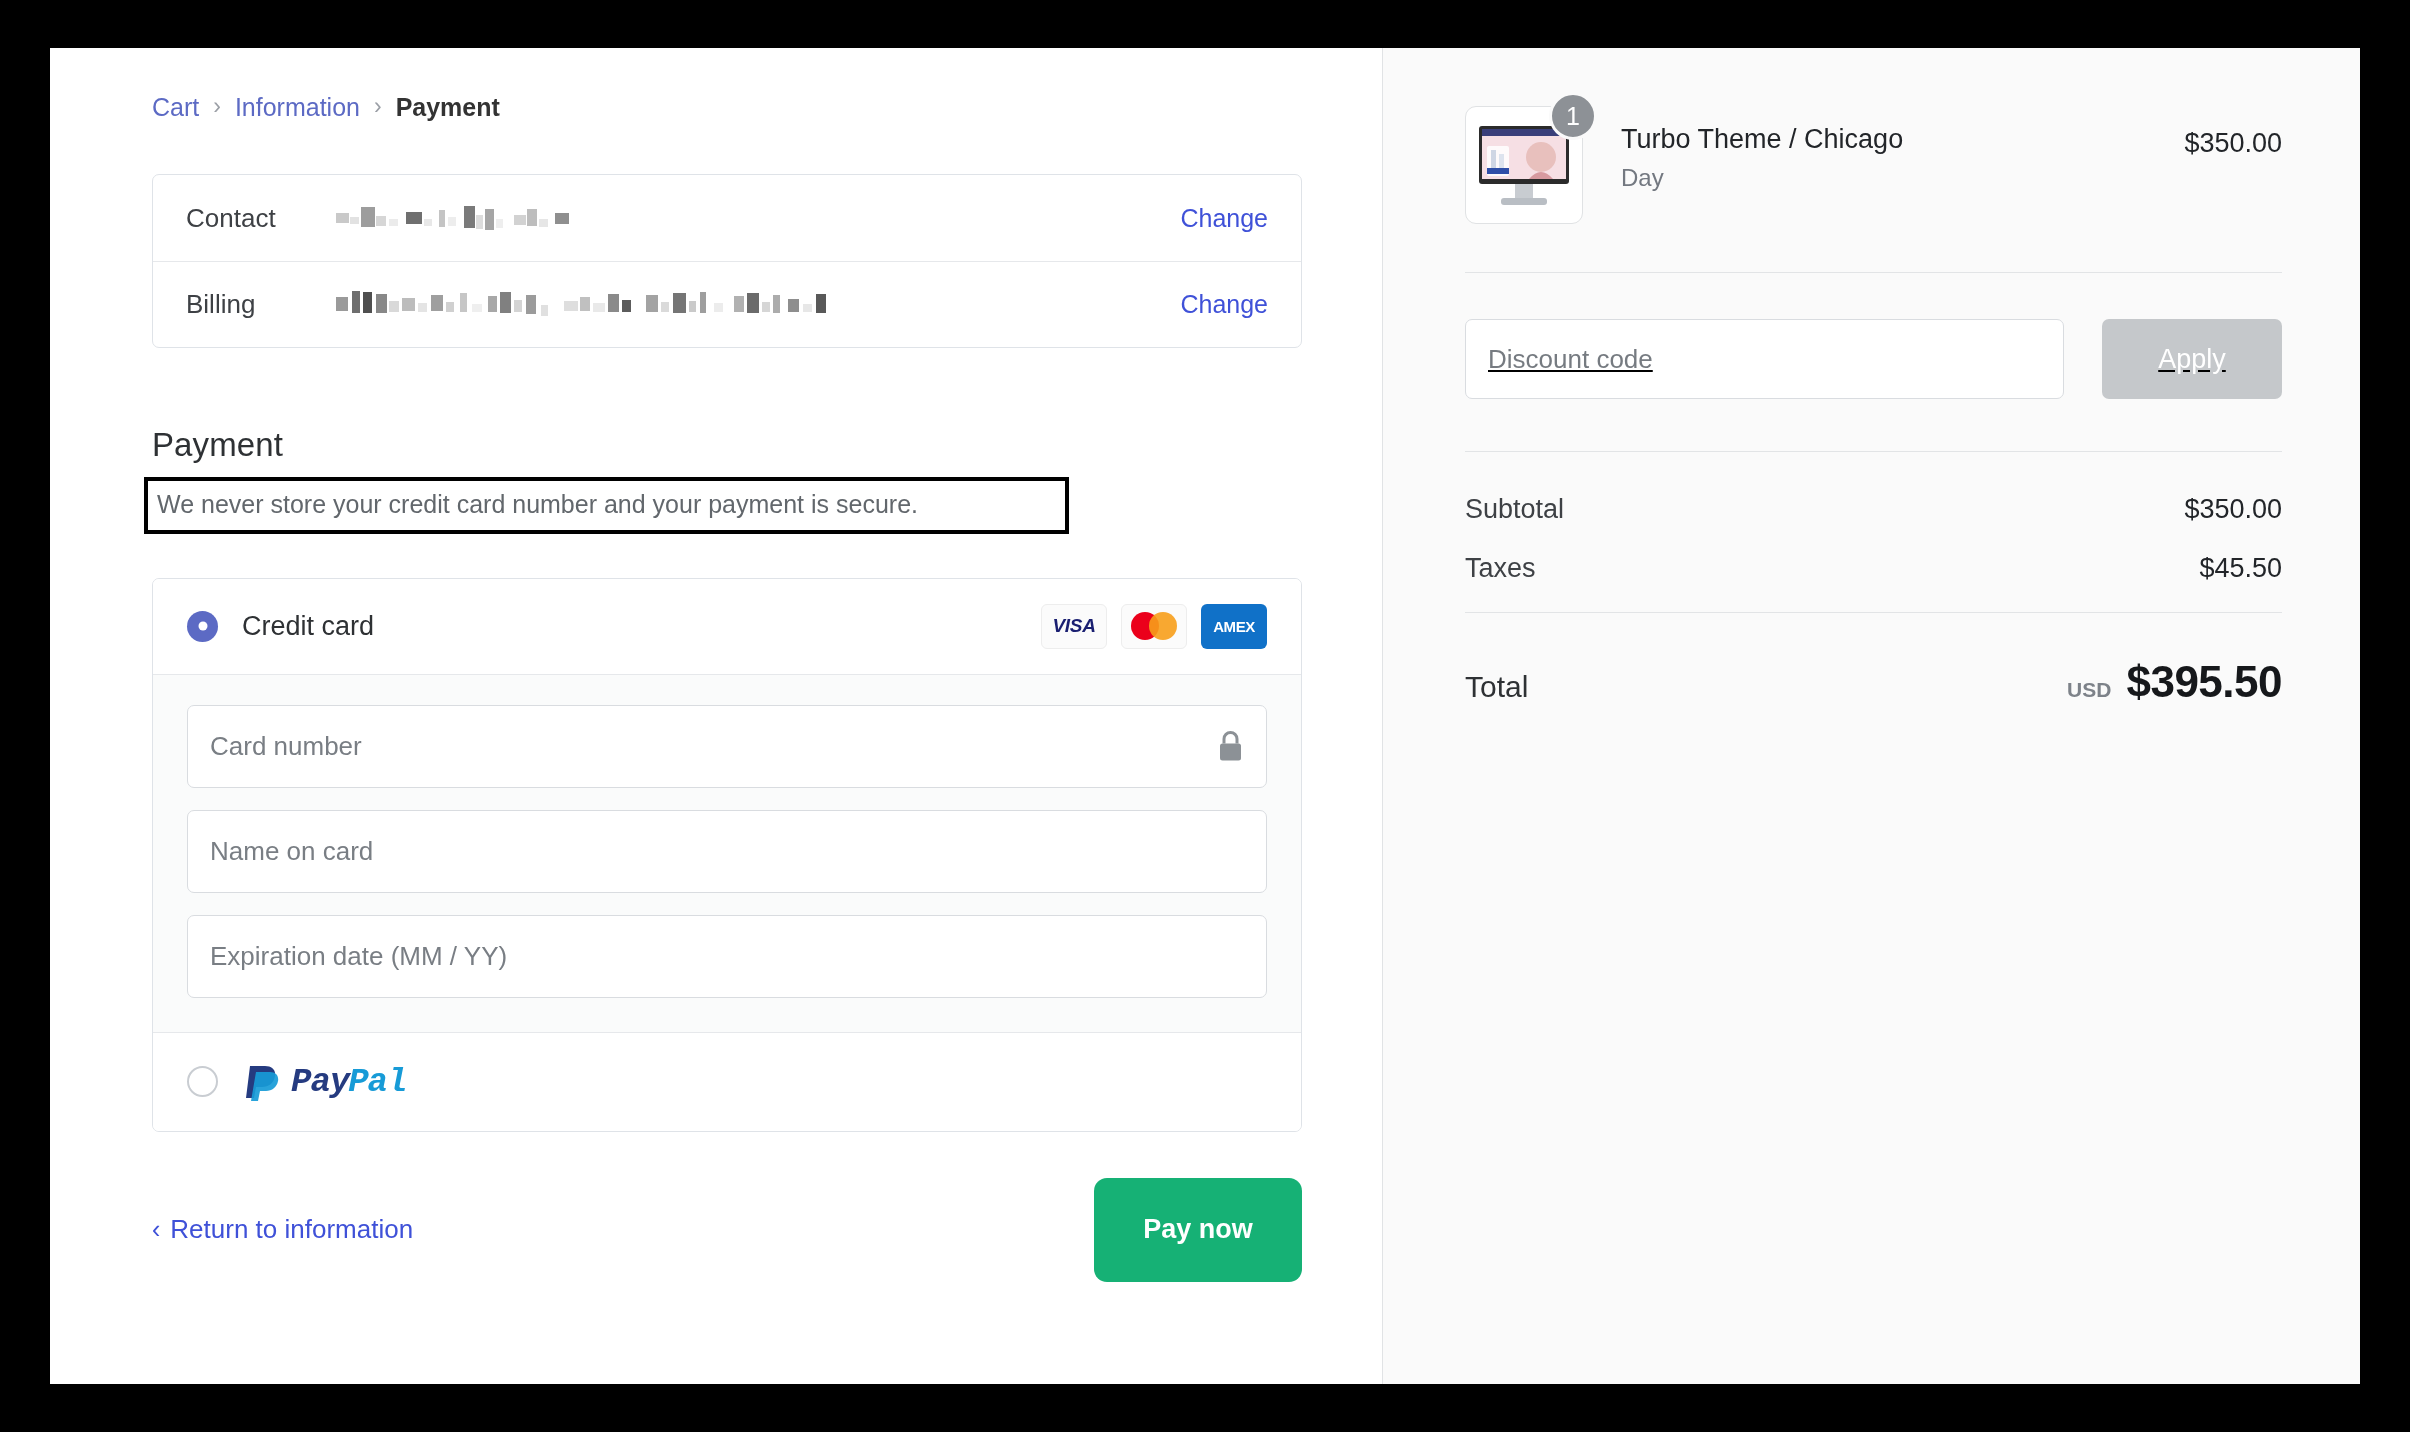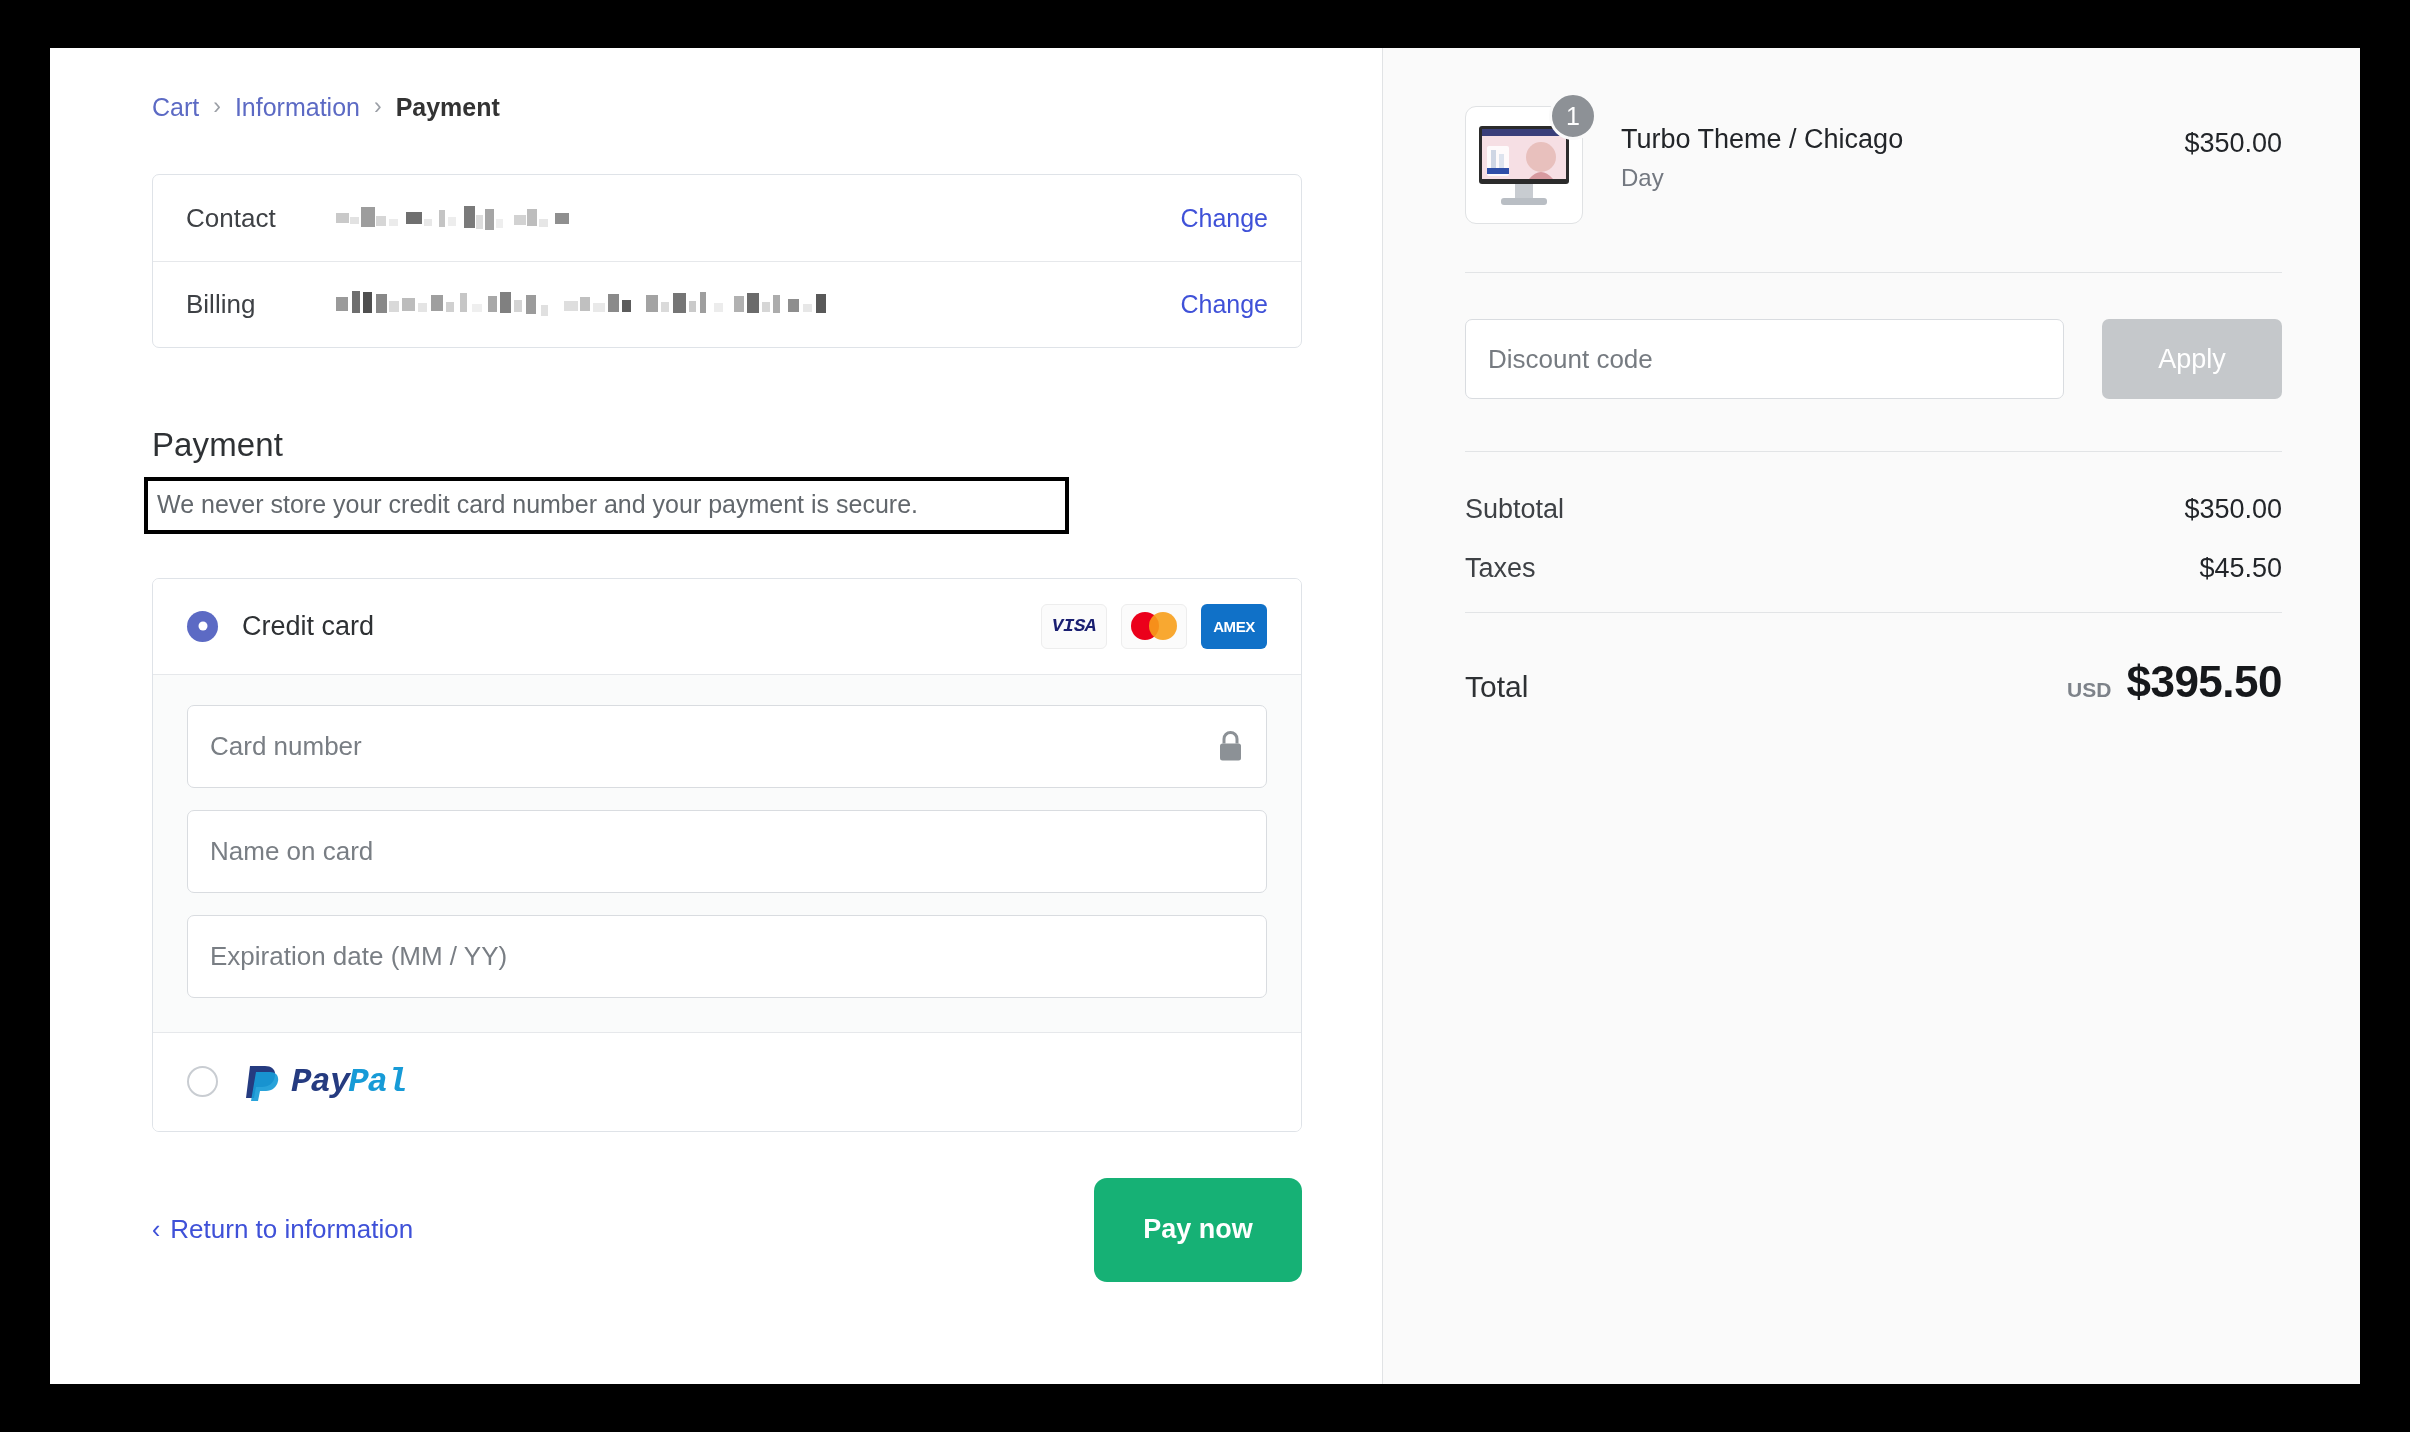--- a/index.html
+++ b/index.html
@@ -148,21 +148,21 @@
     border-radius: 6px;
     display: flex;
     align-items: center;
     justify-content: center;
     overflow: hidden;
   }
   .brand.visa { background: #fbfbfb; border: 1px solid #ededed; }
   .brand.mc   { background: #fbfbfb; border: 1px solid #ededed; }
   .brand.amex { background: #1071c8; }
   .visa-txt {
-    font-family: Liberation Mono, monospace;
+    font-family: Liberation Sans, sans-serif;
     font-style: italic;
     font-weight: bold;
     font-size: 19px;
     color: #1a1f71;
     letter-spacing: -.3px;
   }
   .mc-wrap { position: relative; width: 46px; height: 28px; }
   .mc-c { position: absolute; top: 0; width: 28px; height: 28px; border-radius: 50%; }
   .mc-red { left: 0; background: #eb001b; }
   .mc-yel { right: 0; background: #f79e1b; opacity: .9; }
@@ -294,20 +294,21 @@
   .item-title { font-size: 27px; color: #222529; font-weight: 500; }
   .item-variant { font-size: 24px; color: #737880; margin-top: 9px; }
   .item-price { font-size: 27px; color: #222529; padding-top: 22px; white-space: nowrap; }
 
   .hr { height: 1px; background: #e2e4e6; }
 
   .discount-row {
     display: flex;
     gap: 38px;
     padding: 46px 0 52px 0;
+    text-decoration: underline;
   }
   .discount-input {
     flex: 1;
     height: 80px;
     background: #ffffff;
     border: 1px solid #d9dce0;
     border-radius: 7px;
     display: flex;
     align-items: center;
     padding: 0 22px;

